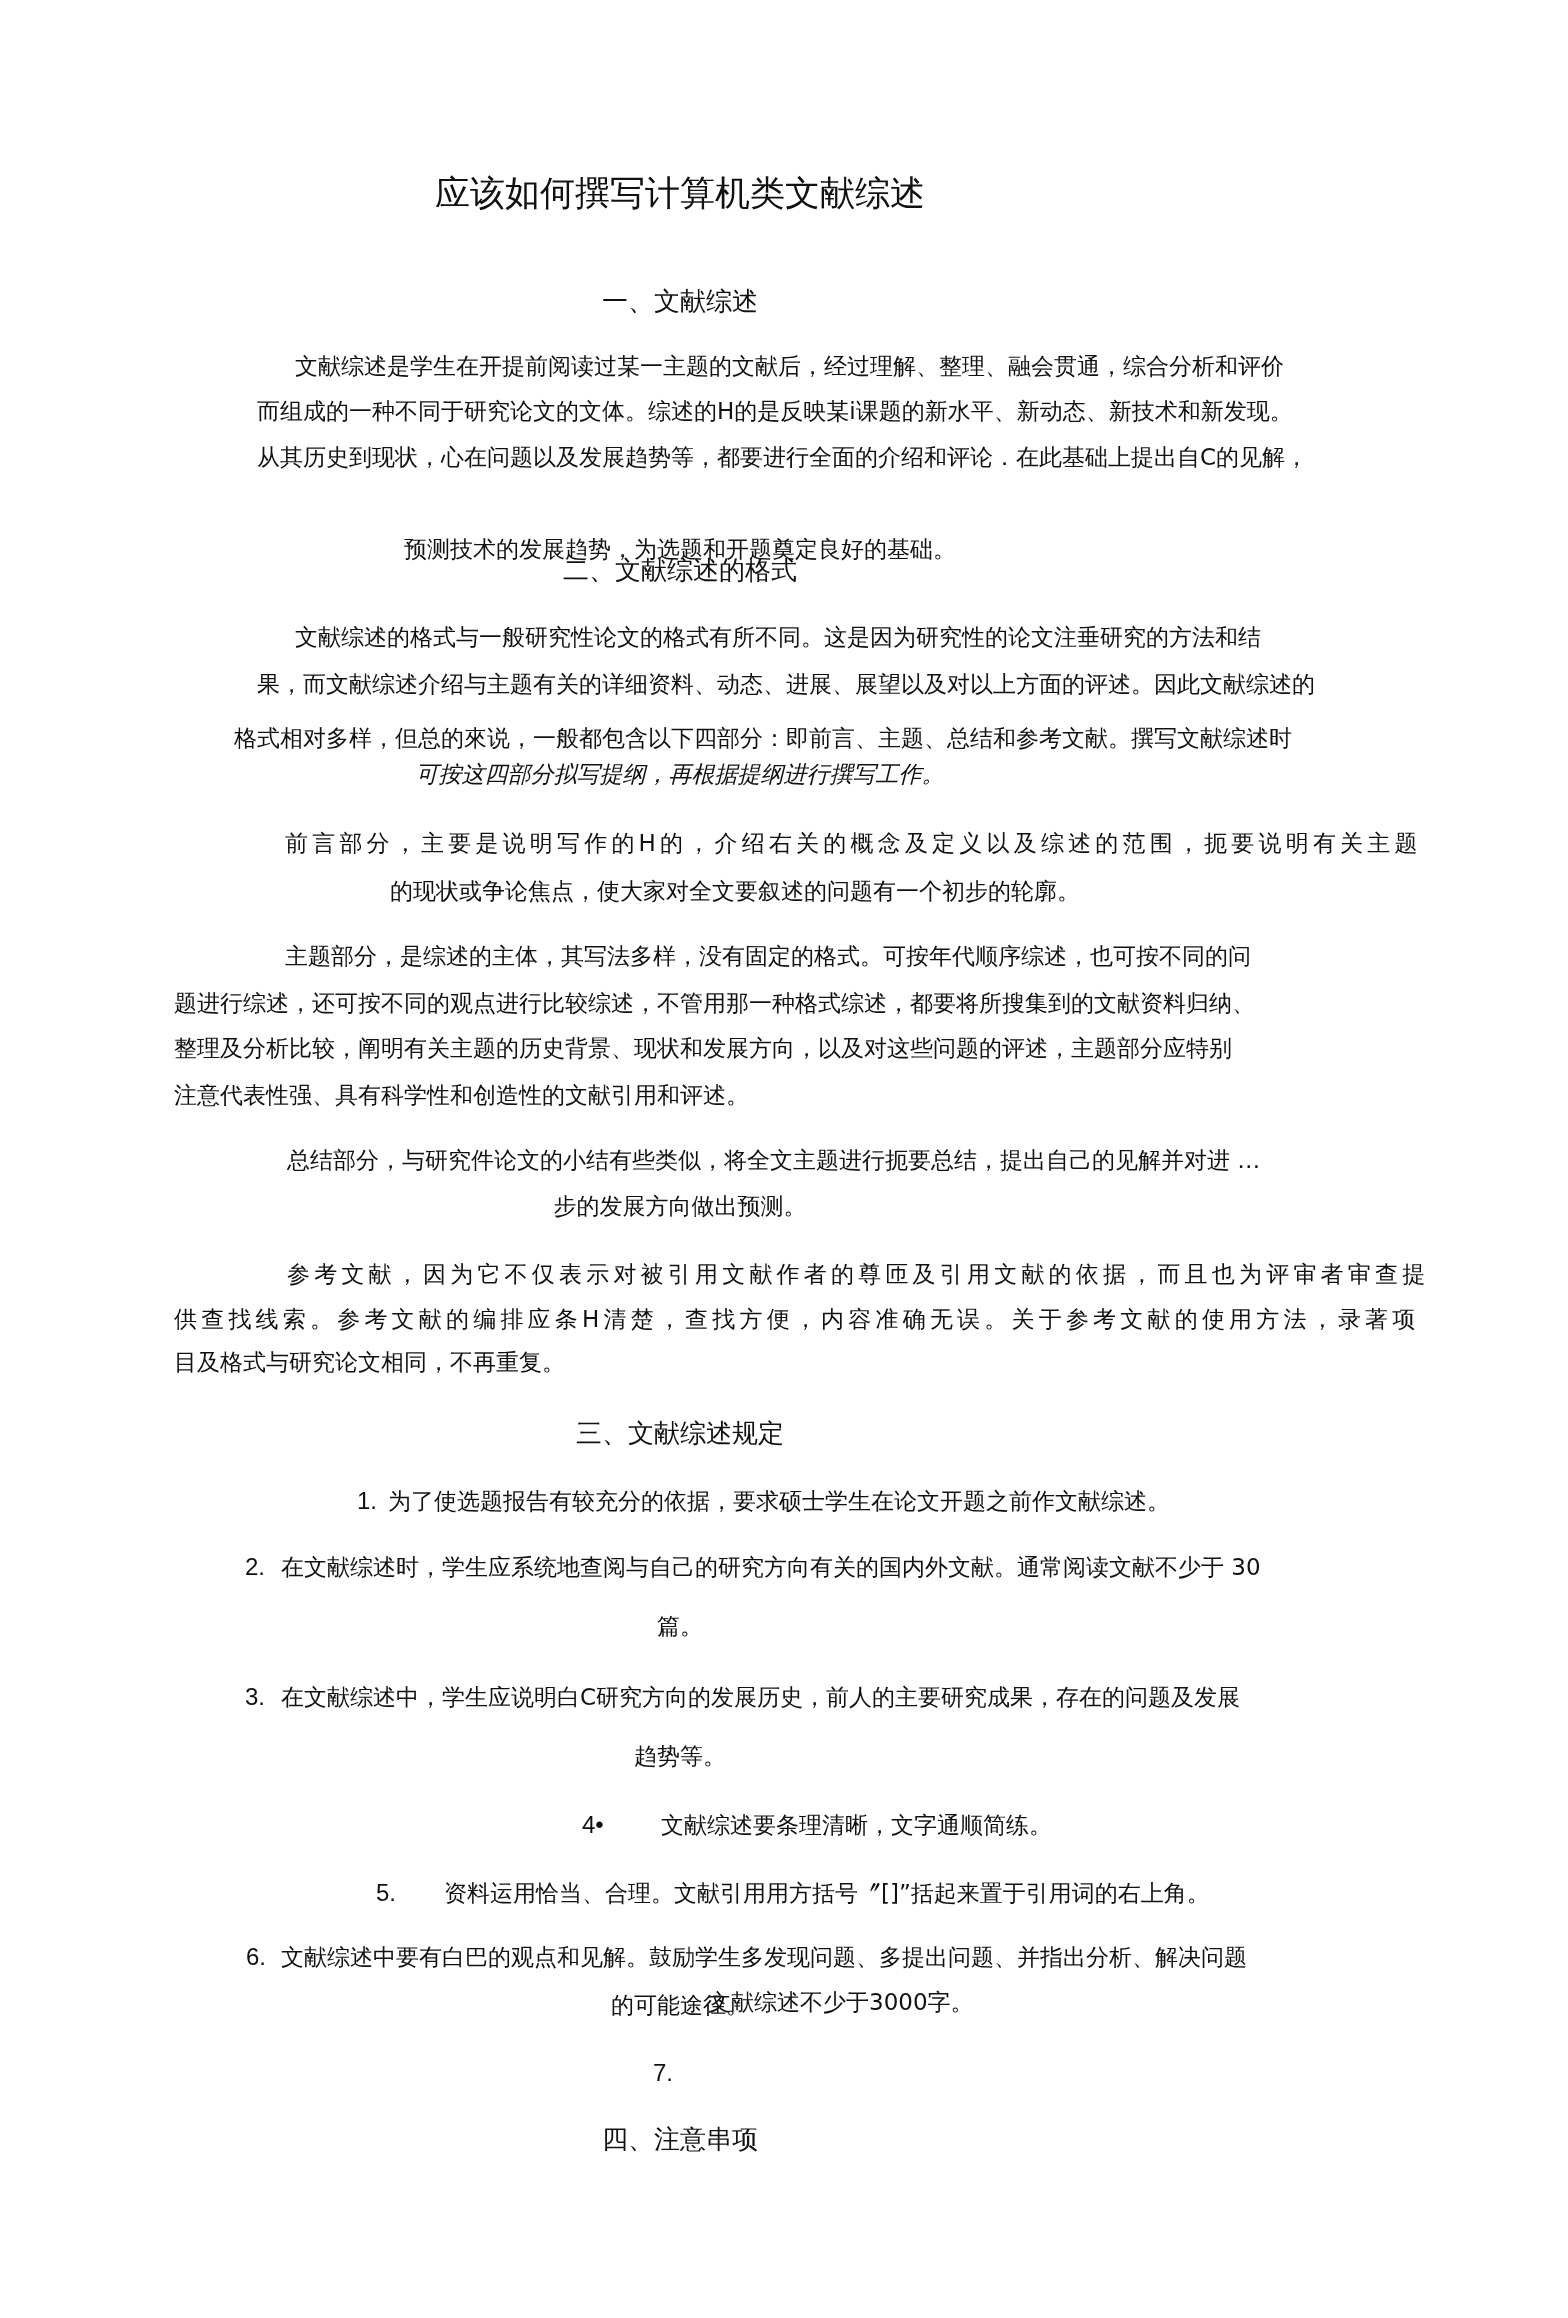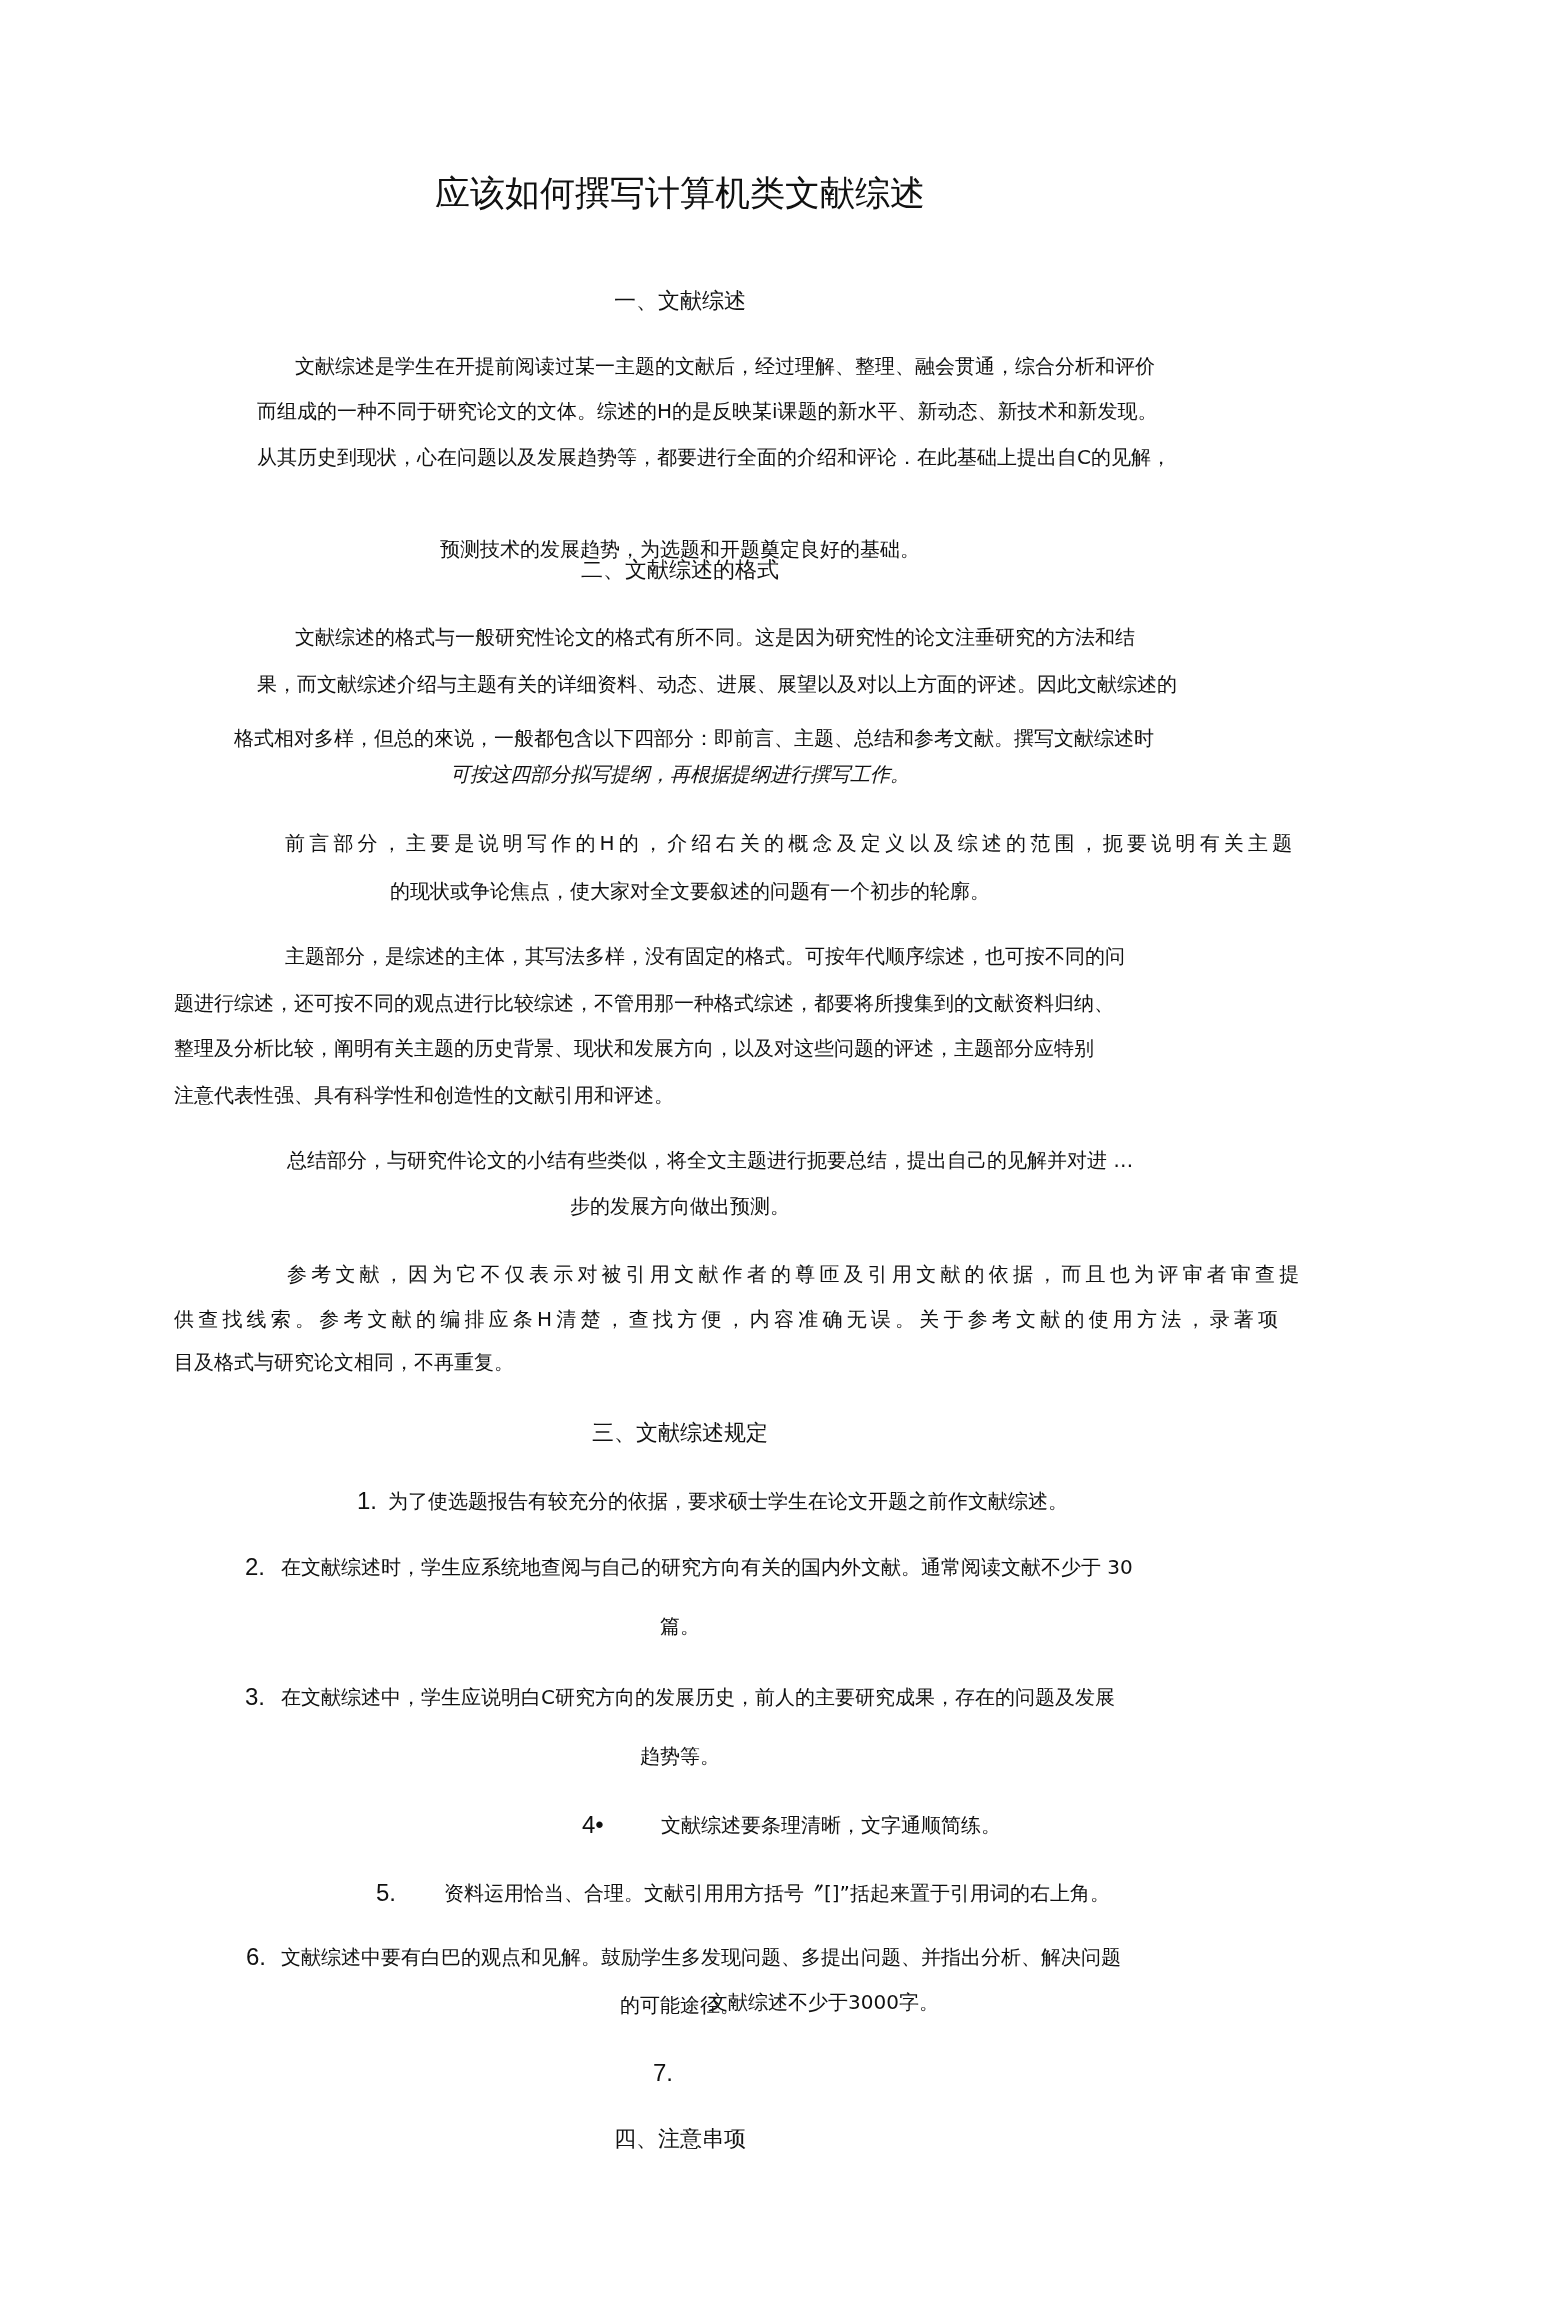--- a/index.html
+++ b/index.html
@@ -1,21 +1,21 @@
 <!DOCTYPE html>
 <html style="font-size:11.2px"><head>
 <meta charset="utf-8">
 <style>
   html, body { margin:0; padding:0; background:#ffffff; }
   body { width:1568px; height:2319px; position:relative; overflow:hidden;
          font-family:"DejaVu Sans","Liberation Sans",sans-serif; color:#111; }
-  .line { position:absolute; white-space:nowrap; font-size:20px; line-height:28px; }
+  .line { position:absolute; white-space:nowrap; font-size:23px; line-height:28px; }
   .c { left:0; width:1360px; text-align:center; }
   .title { font-size:35px; line-height:45px; font-weight:normal; }
-  .h { font-size:22px; }
+  .h { font-size:26px; }
   .wide { letter-spacing:4.2px; }
   .num { font-family:"Liberation Sans",sans-serif; font-size:24px; }
 </style>
 </head>
 <body>
 
 <div>
 
   <div class="line c title" style="top:171px;">应该如何撰写计算机类文献综述</div>
 

